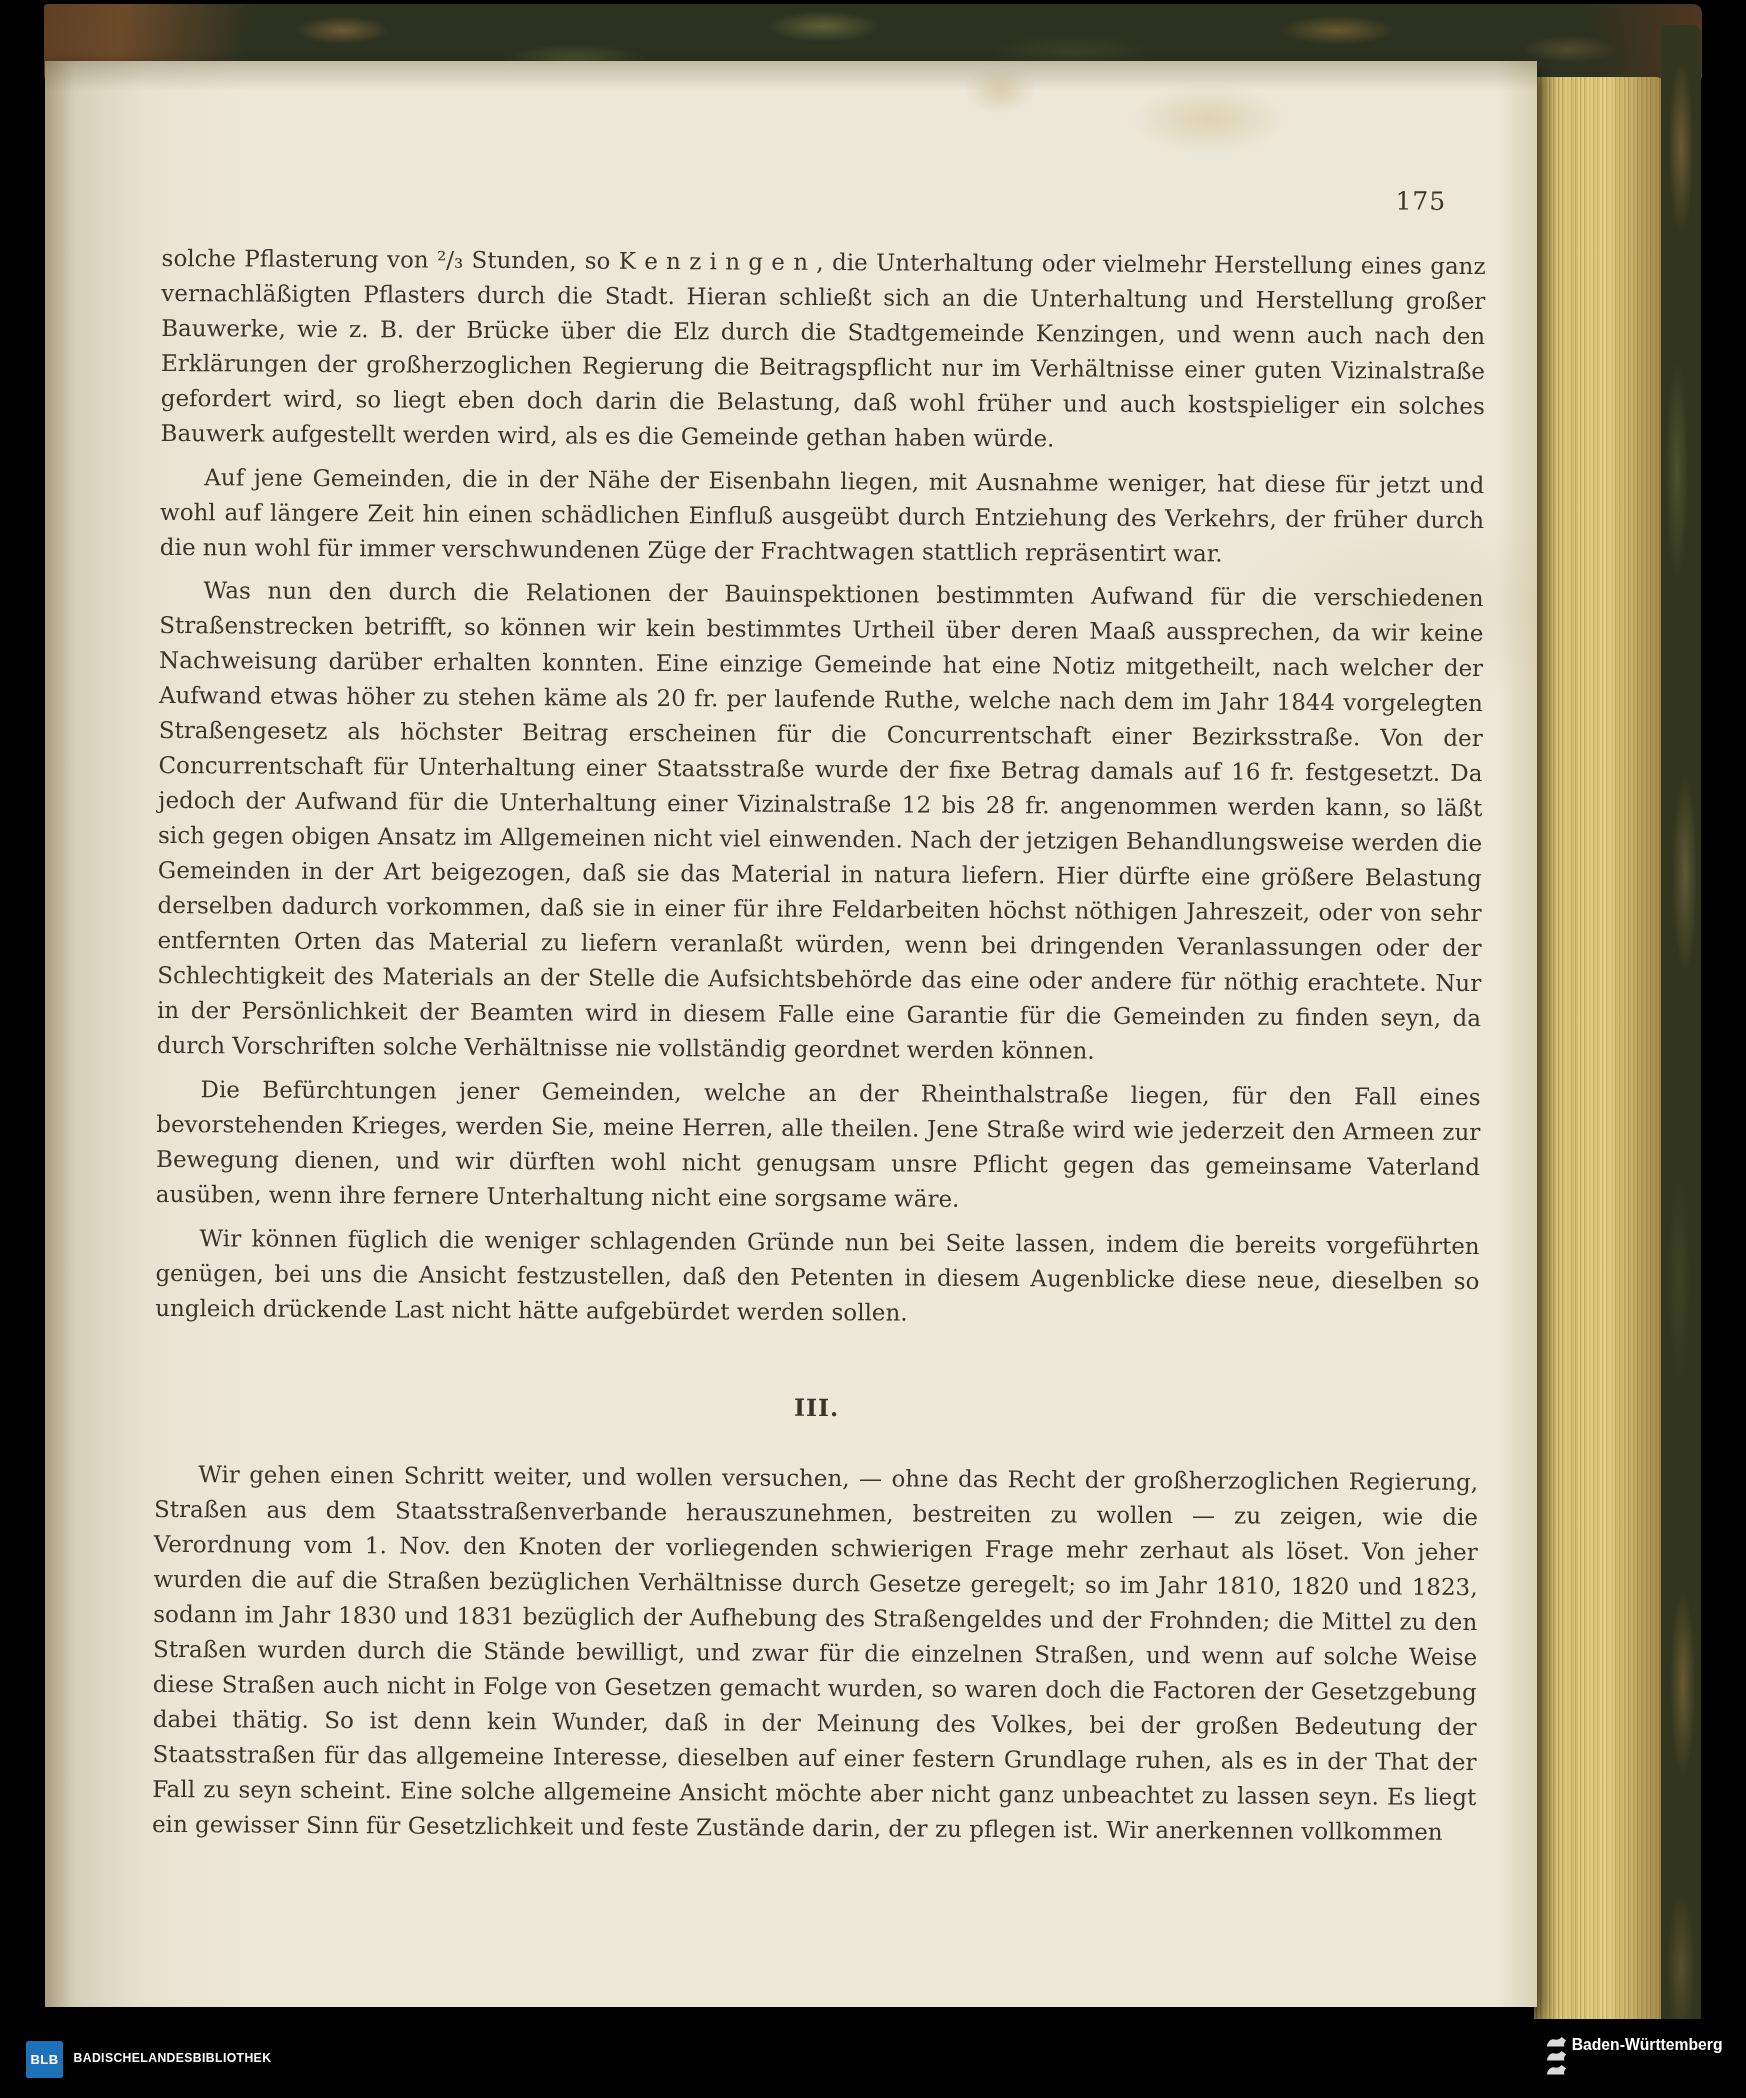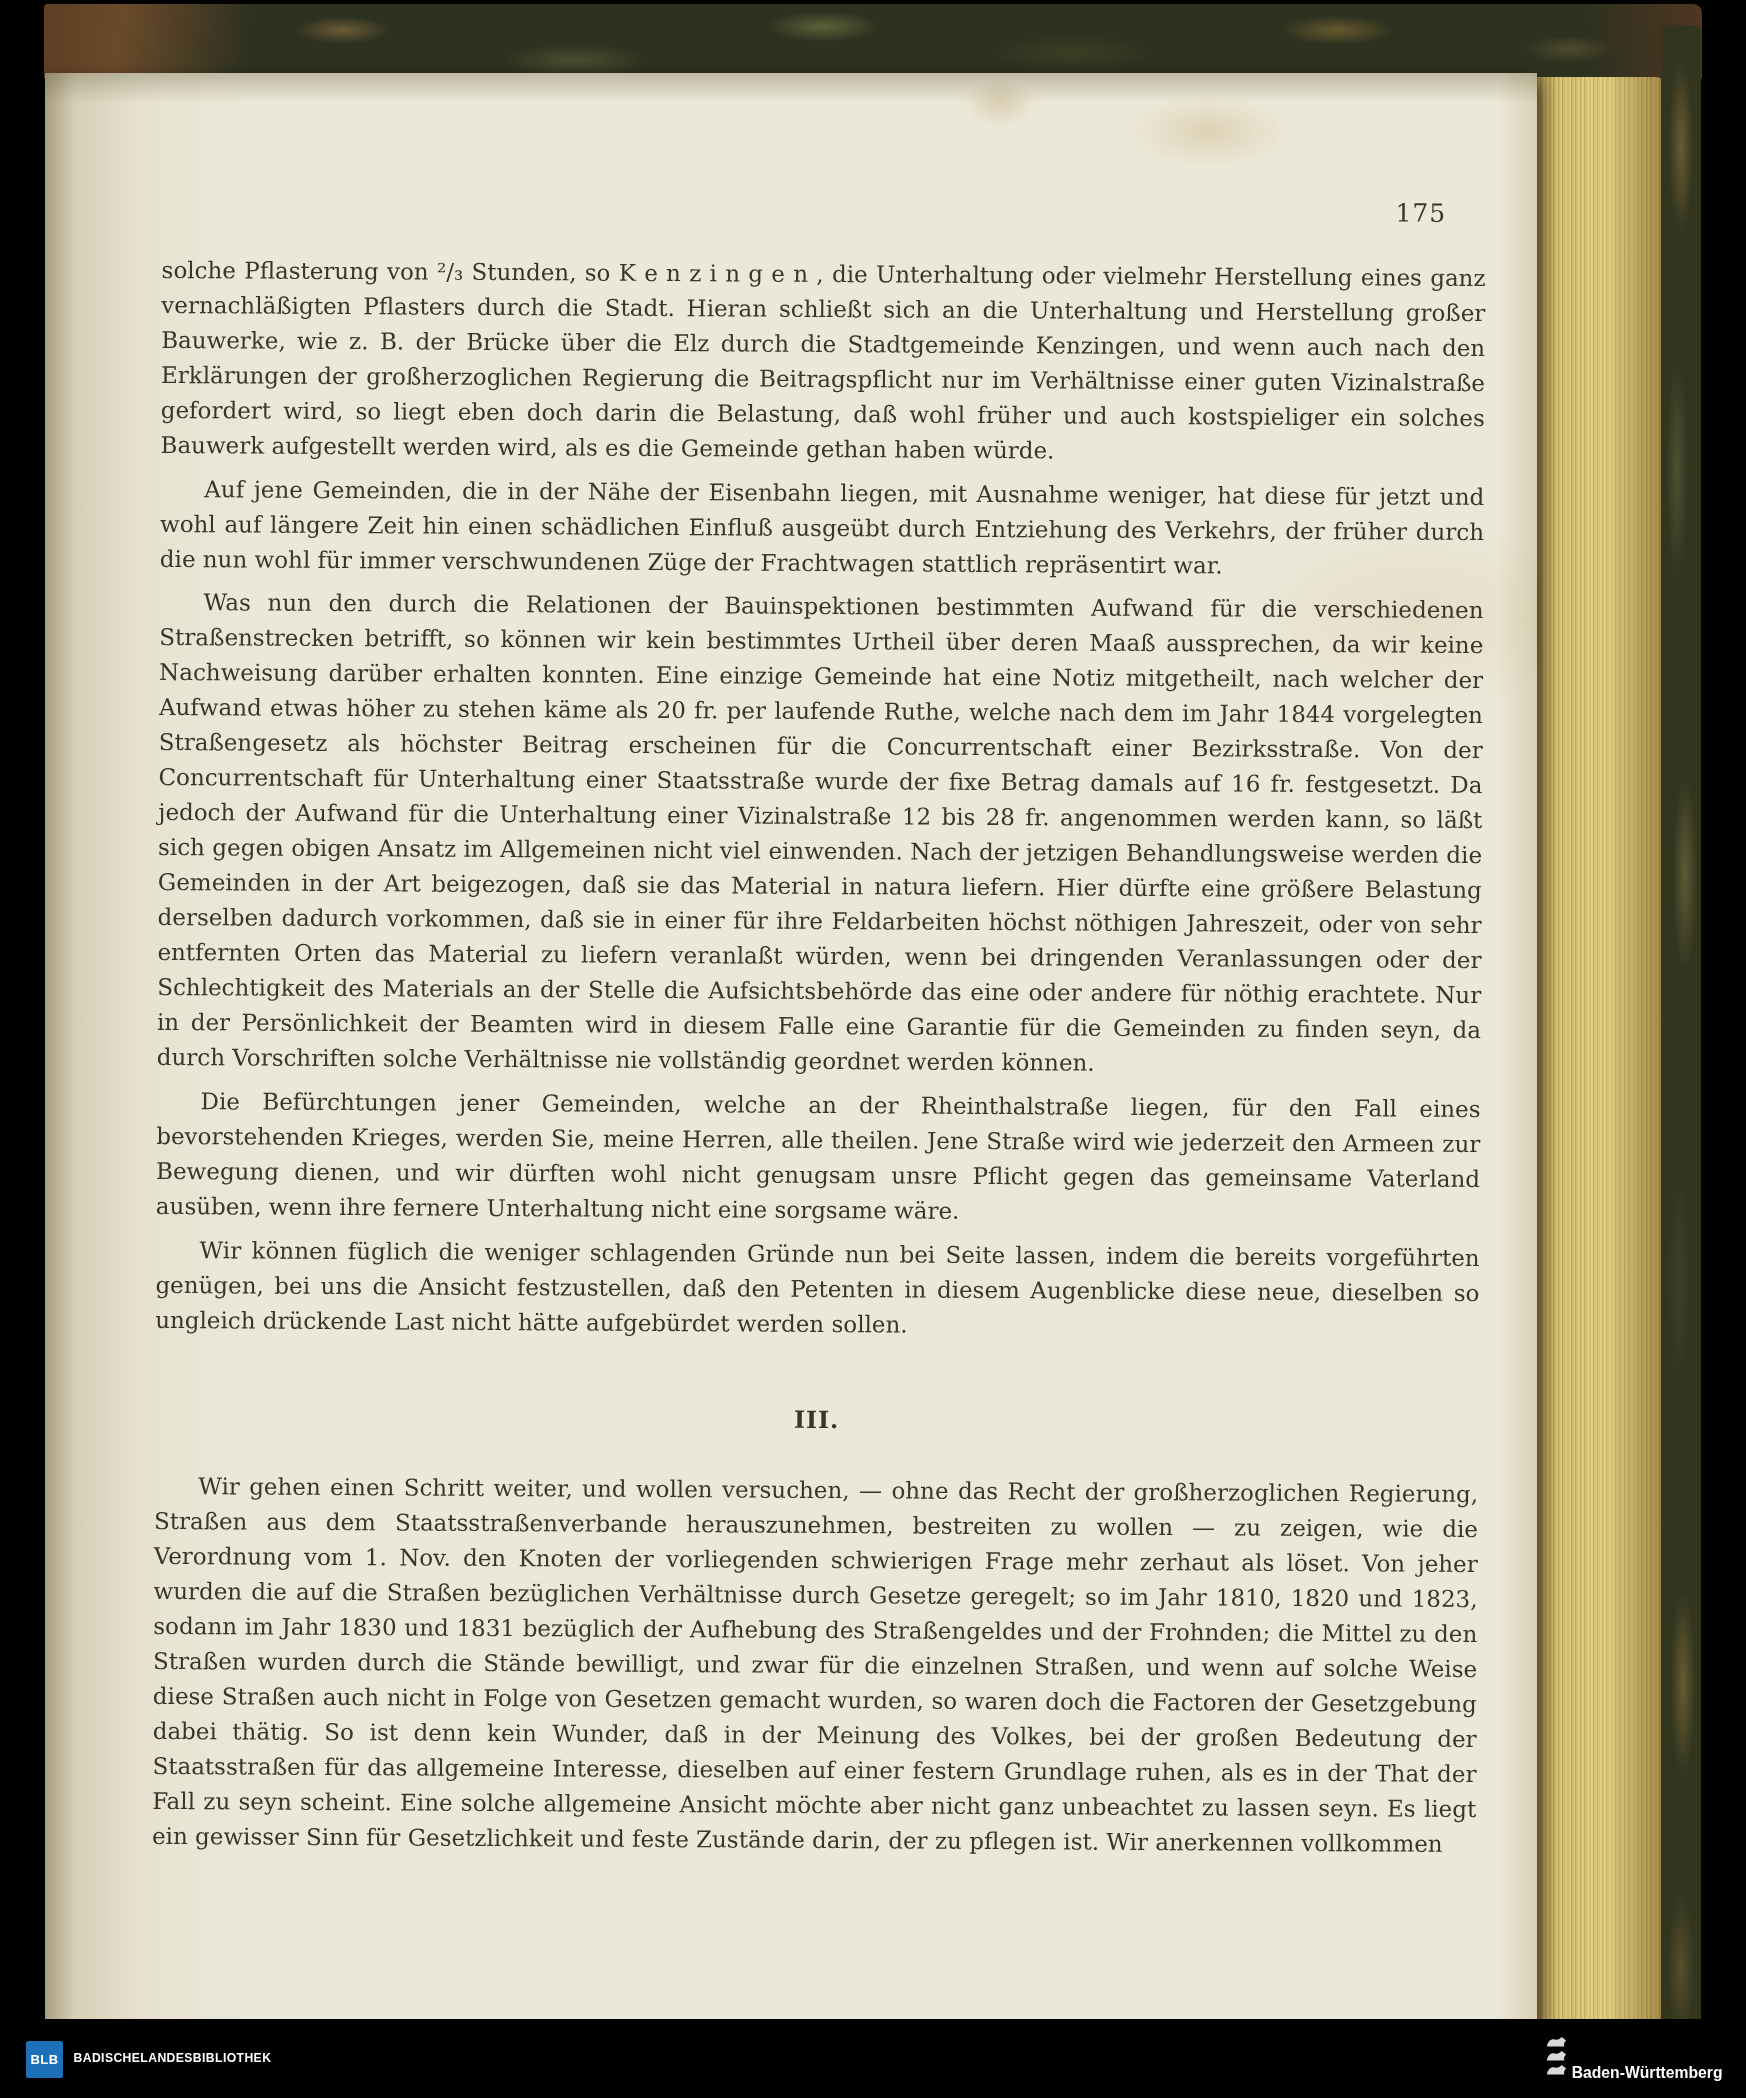--- a/index.html
+++ b/index.html
@@ -47,21 +47,21 @@
       radial-gradient(ellipse 17.5px 122px at 50% 6%,  #6a5a33, transparent 70%),
       radial-gradient(ellipse 15.7px 157px at 40% 22%, #4c5130, transparent 70%),
       radial-gradient(ellipse 17.5px 140px at 60% 42%, #5d5a34, transparent 70%),
       radial-gradient(ellipse 15.7px 148px at 45% 62%, #3c4226, transparent 70%),
       radial-gradient(ellipse 17.5px 131px at 55% 82%, #675b32, transparent 70%),
       radial-gradient(ellipse 19px 105px at 50% 96%, #574e2d, transparent 70%);
   }
 
   
   .page {
-    position:absolute; left:45px; top:73px; width:1492px; height:1946px;
+    position:absolute; left:45px; top:61px; width:1492px; height:1946px;
     overflow:hidden;
     background:
       linear-gradient(to bottom, rgba(90,80,45,0.30), rgba(0,0,0,0) 30px),
       linear-gradient(to left,  rgba(150,125,60,0.22), rgba(0,0,0,0) 40px),
       linear-gradient(to right, #a89d82 0, #d6cfb8 30px, #e7e2d0 96px, #ece8d8 201px),
       #eae5d4;
     box-shadow:0 8.7px 17.5px rgba(0,0,0,0.8);
   }
   .page::before {
     content:""; position:absolute; inset:0; pointer-events:none;
@@ -107,21 +107,21 @@
   .blb-badge {
     width:37px; height:37px; background:#1d71b8; color:#fff;
     display:flex; align-items:center; justify-content:center;
     font-weight:bold; font-size:13px; border-radius:2.6px; letter-spacing:0.4px;
   }
   .blb-text {
     display:flex; flex-direction:row;
     color:#fff; font-weight:bold; font-size:12.2px; line-height:15.7px; letter-spacing:0.4px;
   }
   .footer-right {
-    display:flex; align-items:flex-end; gap:5px;
+    display:flex; align-items:flex-start; gap:5px;
     color:#fff; font-weight:bold; font-size:15.7px; cursor:pointer;
   }
 </style>
 </head>
 <body>
 
 <div class="stage">
 
   <div class="cover-top"></div>
   <div class="fore-edge"></div>

